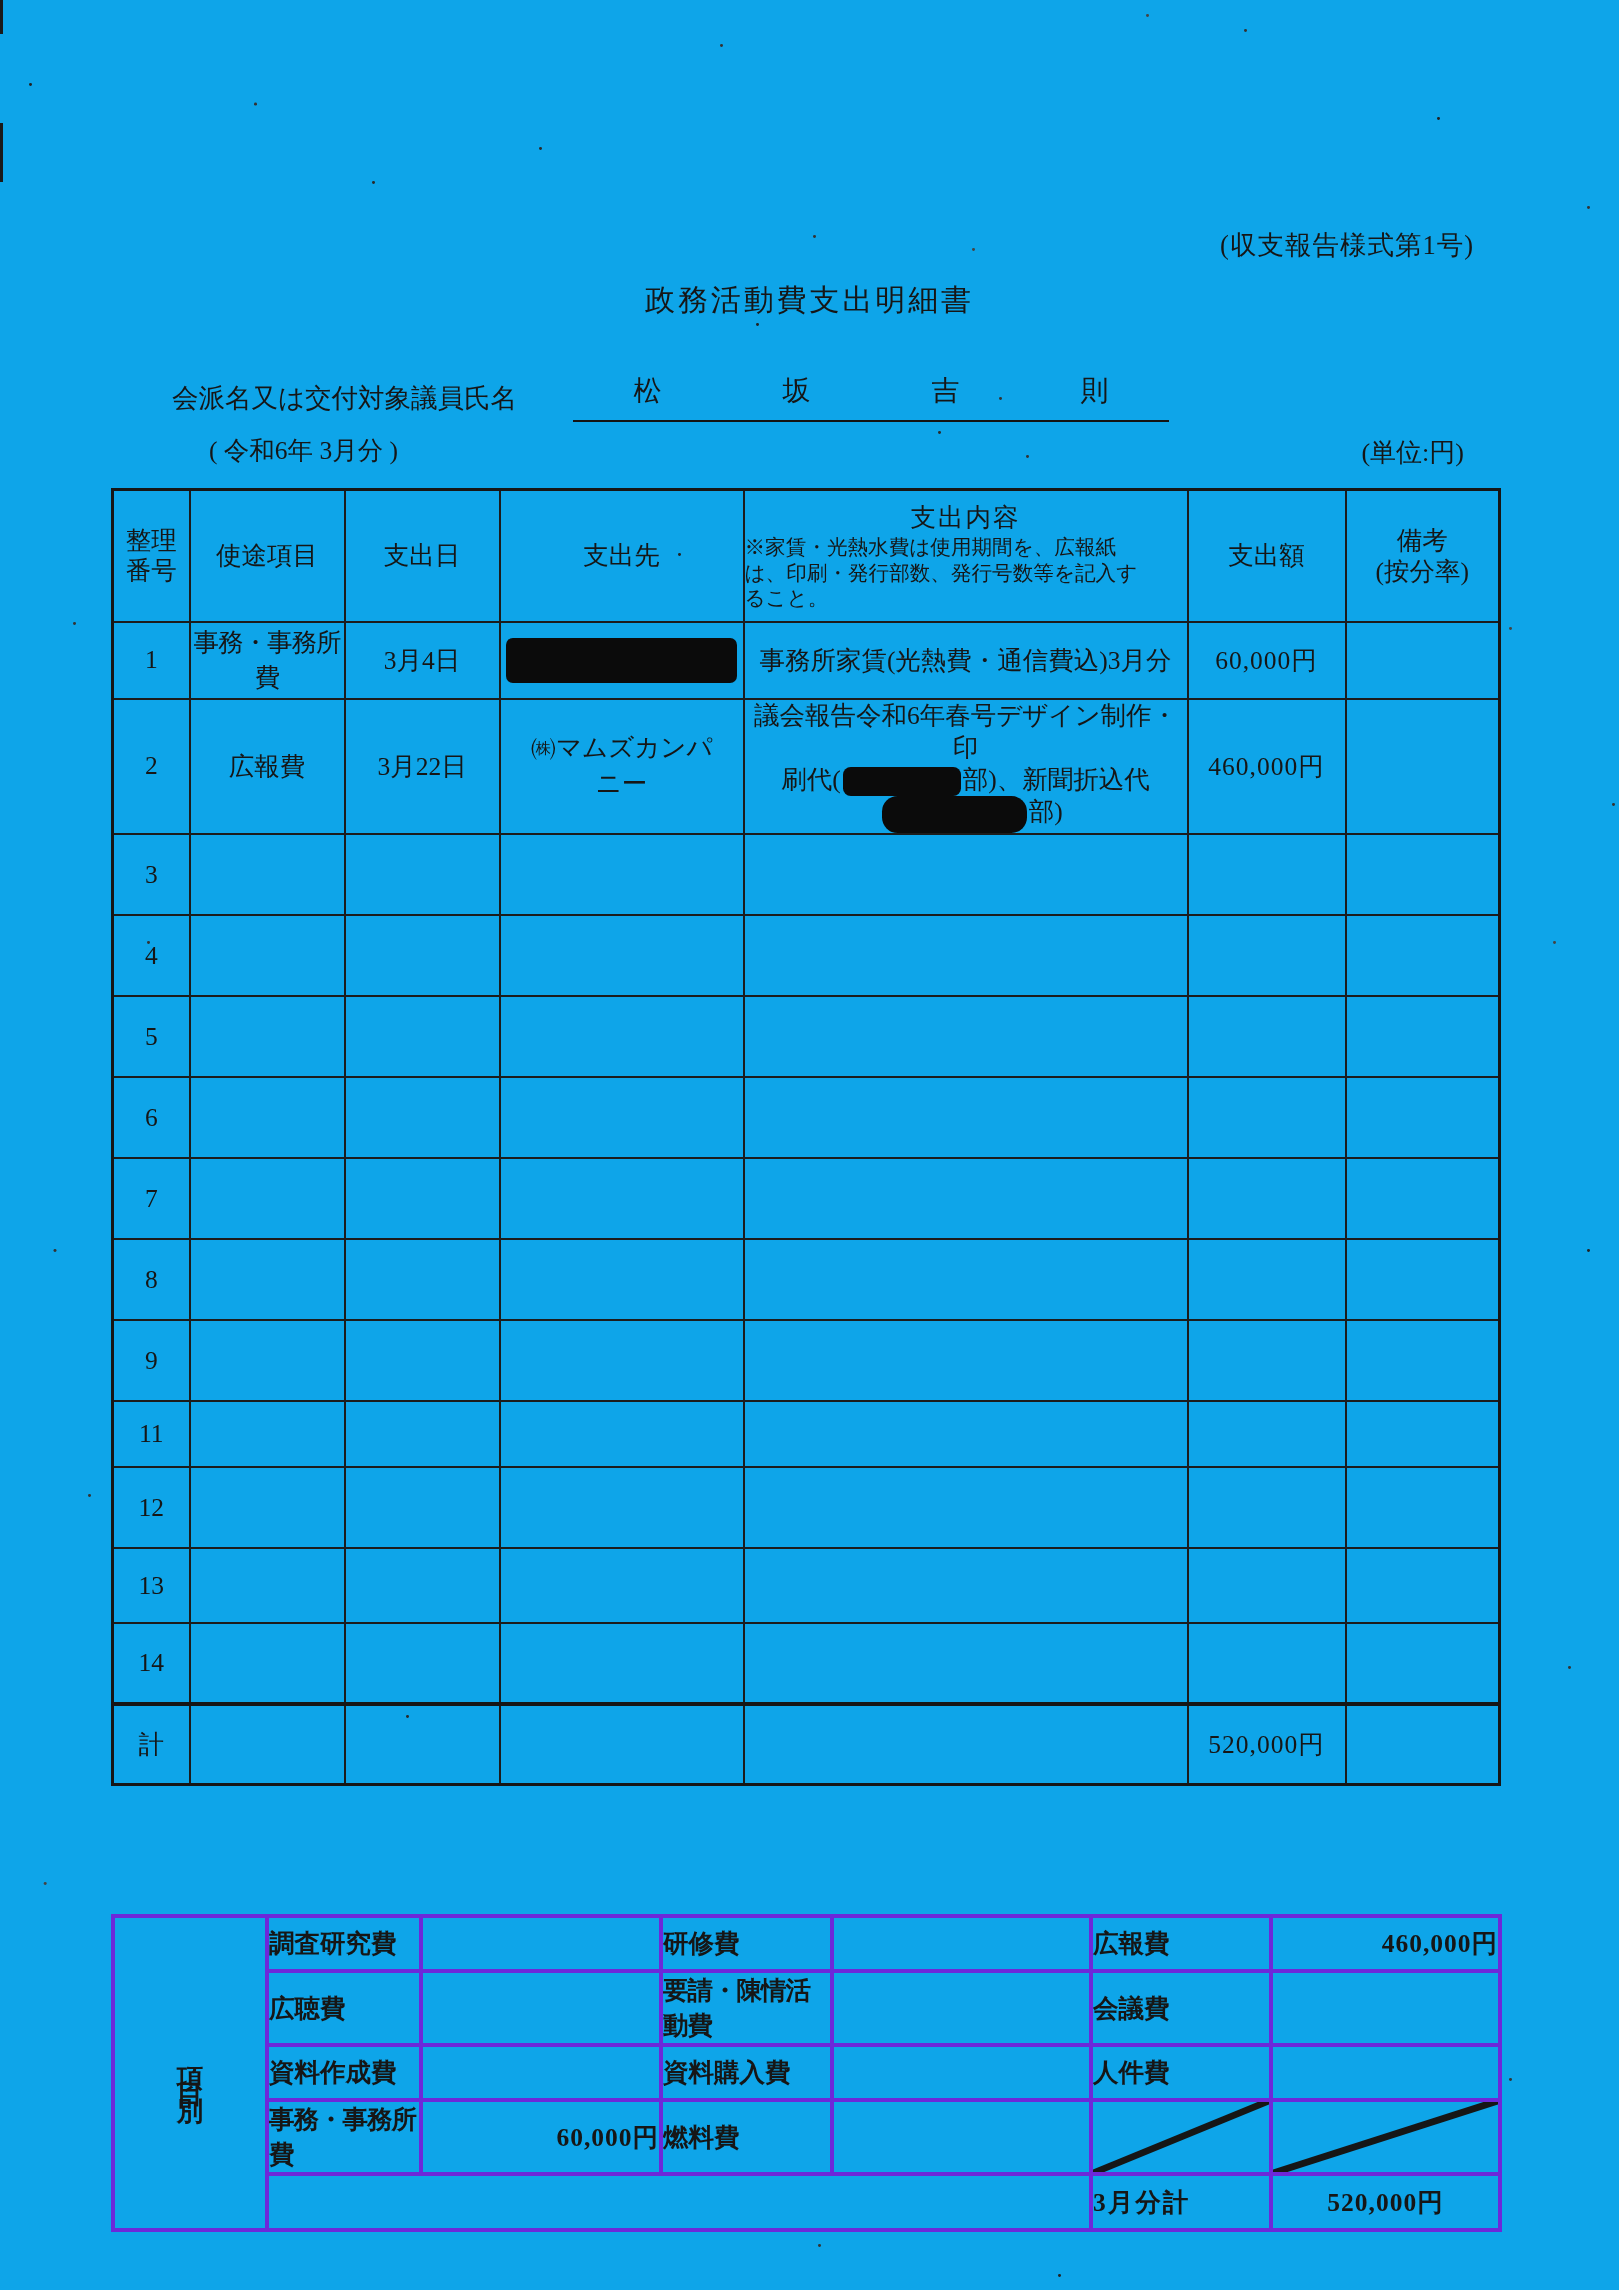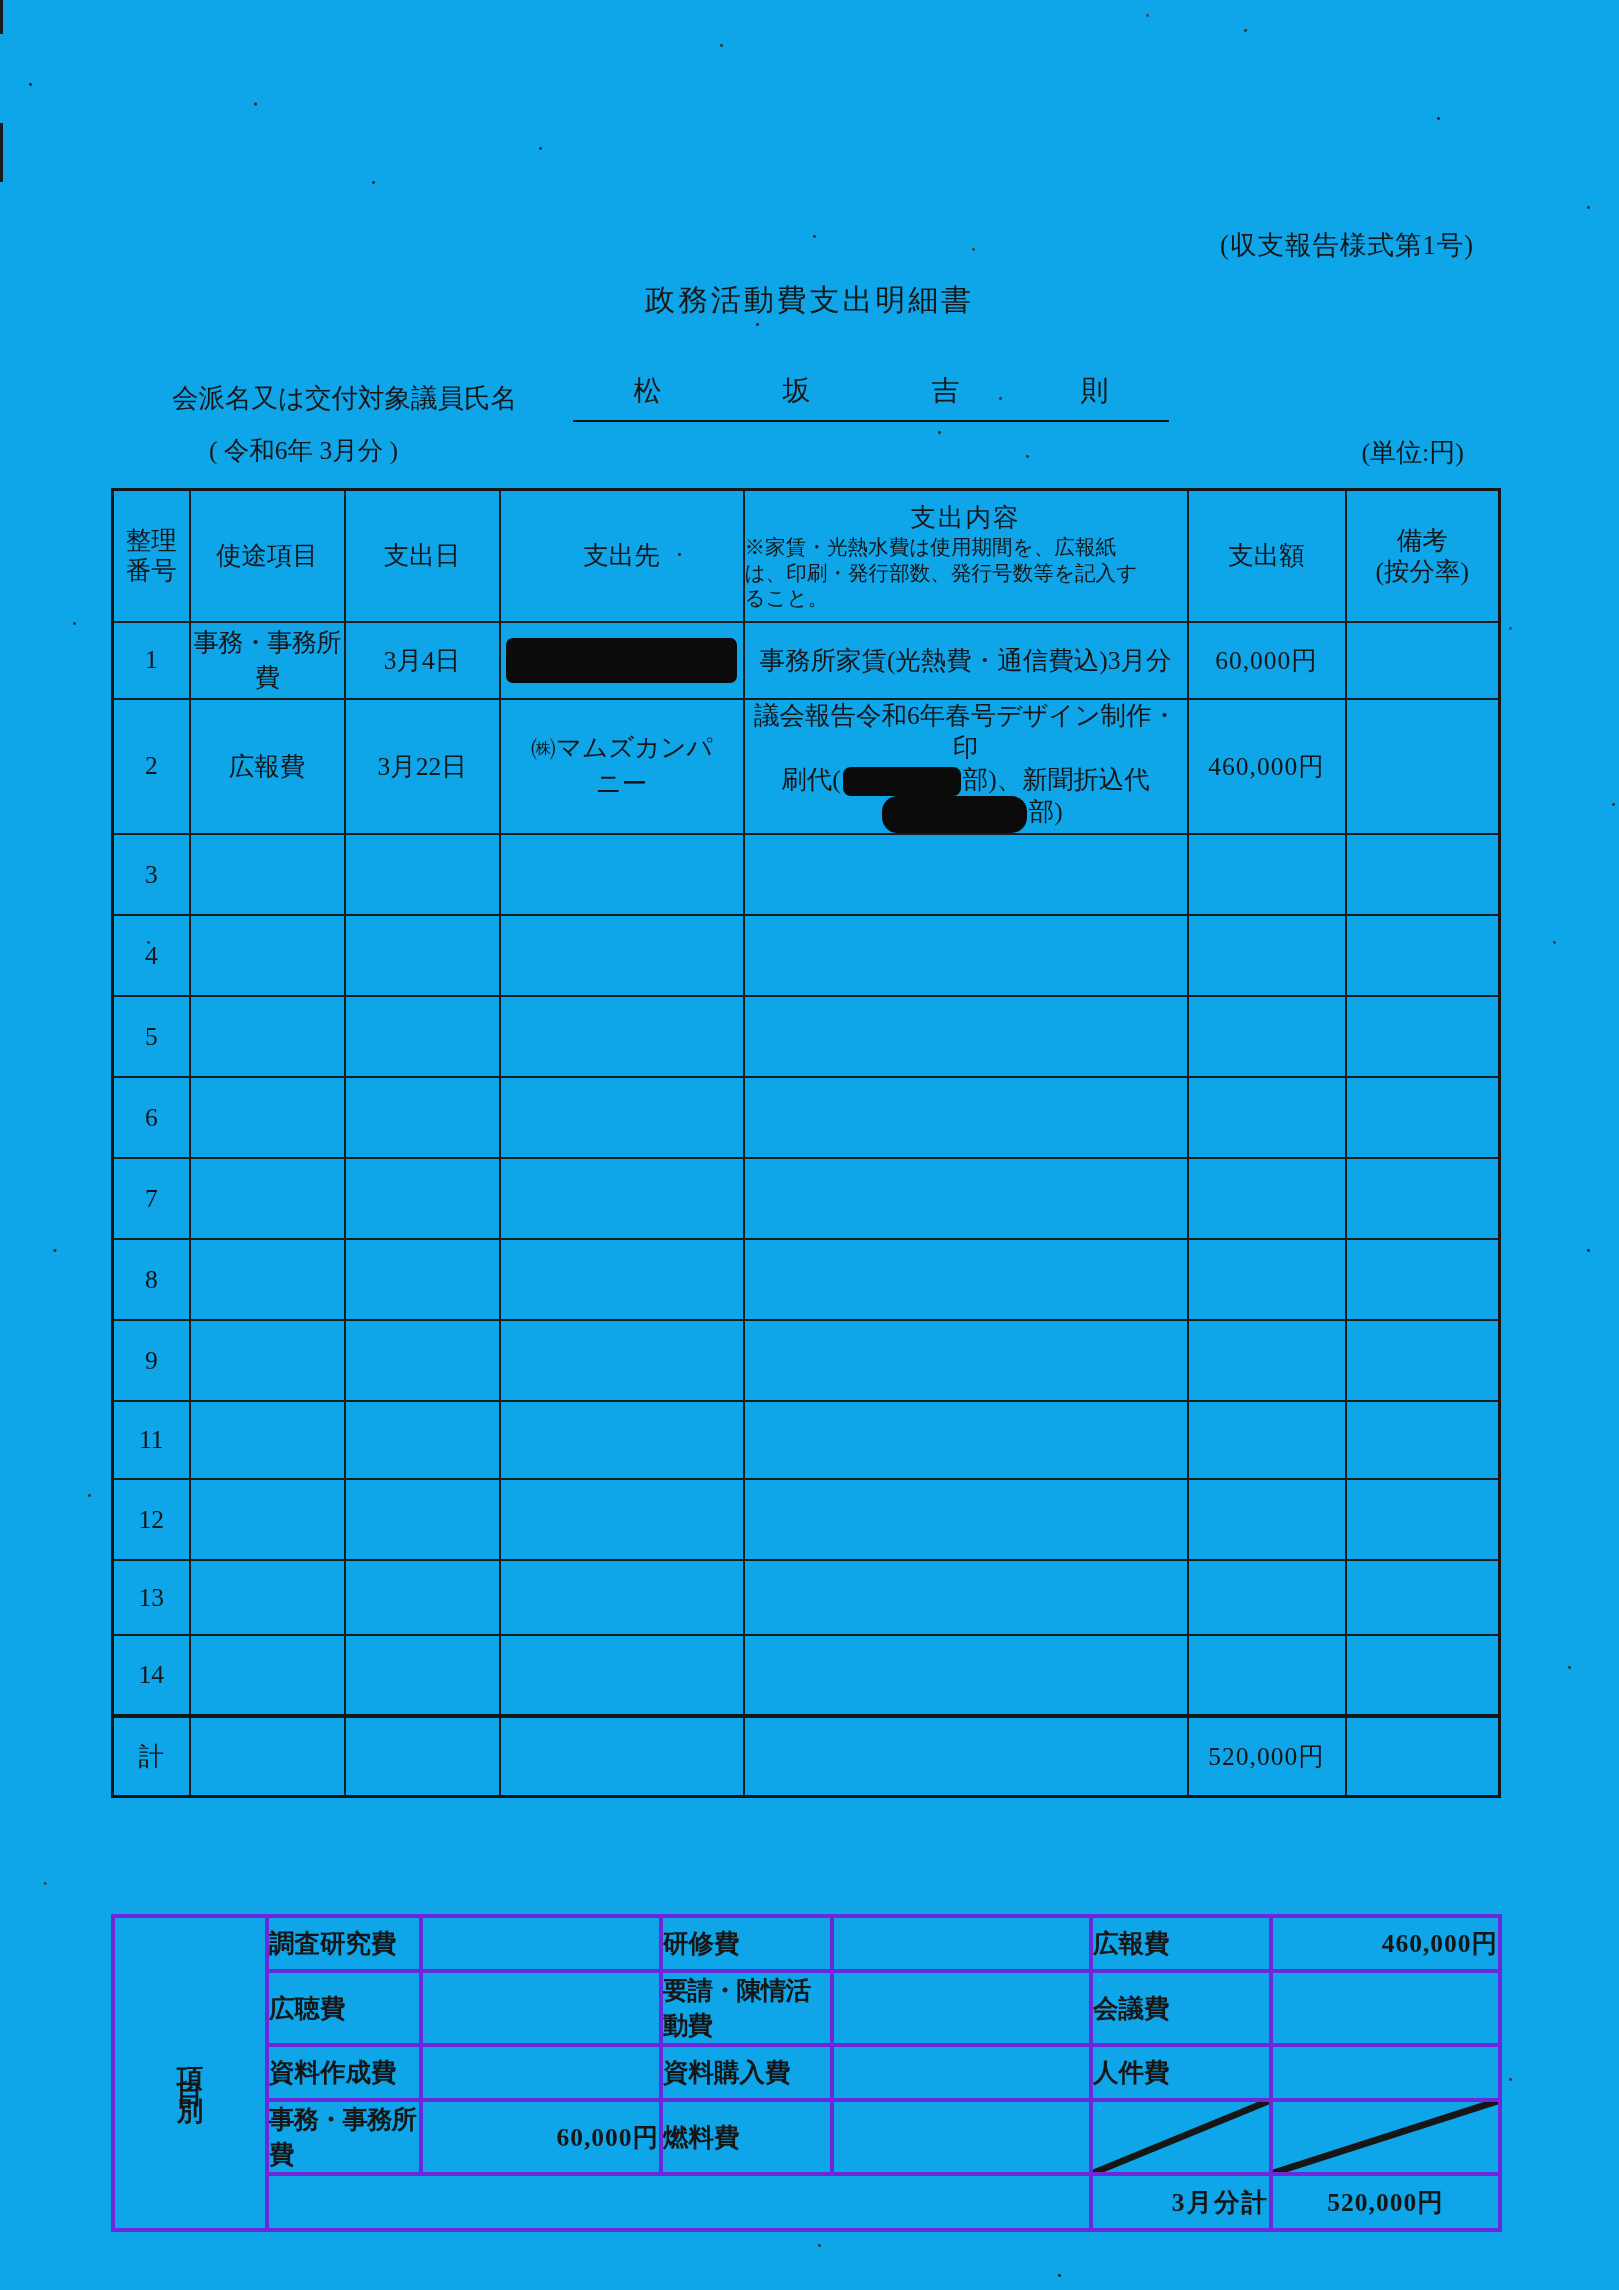--- a/index.html
+++ b/index.html
@@ -59,21 +59,21 @@
   
   .summary-table { position:absolute; top:1914px; left:111px; width:1387px;
     border:3.9px solid #161616; }
   .summary-table td { border:4px solid #6d28d9; vertical-align:middle; font-size:25.5px;
     overflow:hidden; padding:0;font-weight:bold; }
   .side-label { text-align:center; }
   .side-label span { writing-mode:vertical-rl; letter-spacing:15.7px; font-size:26.5px; }
   .s-label { text-align:left; padding-left:7.8px; }
   .s-label-sm { text-align:left; padding-left:3.9px; font-size:18.6px; letter-spacing:-1px; }
   .s-value { text-align:right; padding-right:27.4px; font-size:23.5px; letter-spacing:1px; }
-  .s-total-label { text-align:right; font-size:26.5px; letter-spacing:2px;margin-left:37px; }
+  .s-total-label { text-align:left; font-size:26.5px; letter-spacing:2px;margin-left:37px; }
   .s-total-value { text-align:center; font-size:24.5px; letter-spacing:1px; }
   .diag { position:relative; }
   .diag svg { position:absolute; inset:0; width:100%; height:100%; display:block; }
 </style>
 </head>
 <body>
 
 <div class="page">
 
   <div class="speck" style="left:29px; top:83px;"></div>
@@ -202,21 +202,21 @@
     </tr>
     <tr style="height:81px">
       <td>9</td>
       <td></td>
           <td></td>
       <td></td>
           <td></td>
       <td></td>
           <td></td>
     </tr>
-    <tr style="height:78px">
+    <tr style="height:66px">
       <td>11</td>
       <td></td>
           <td></td>
       <td></td>
           <td></td>
       <td></td>
           <td></td>
     </tr>
     <tr style="height:81px">
       <td>12</td>

